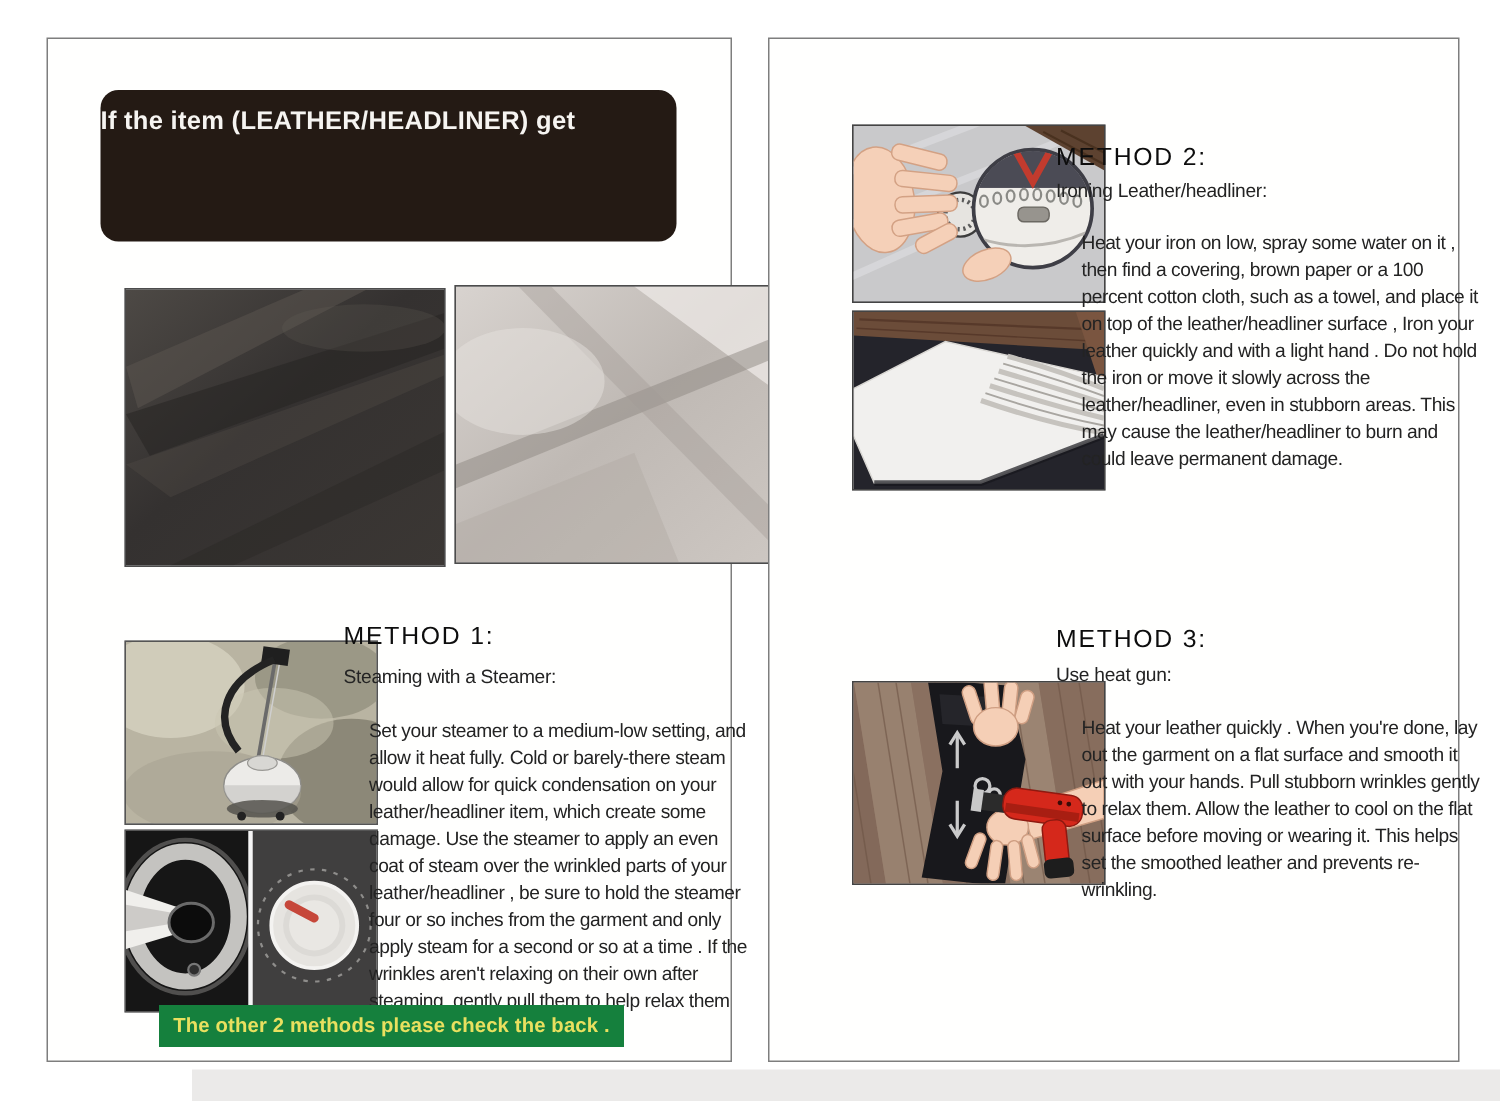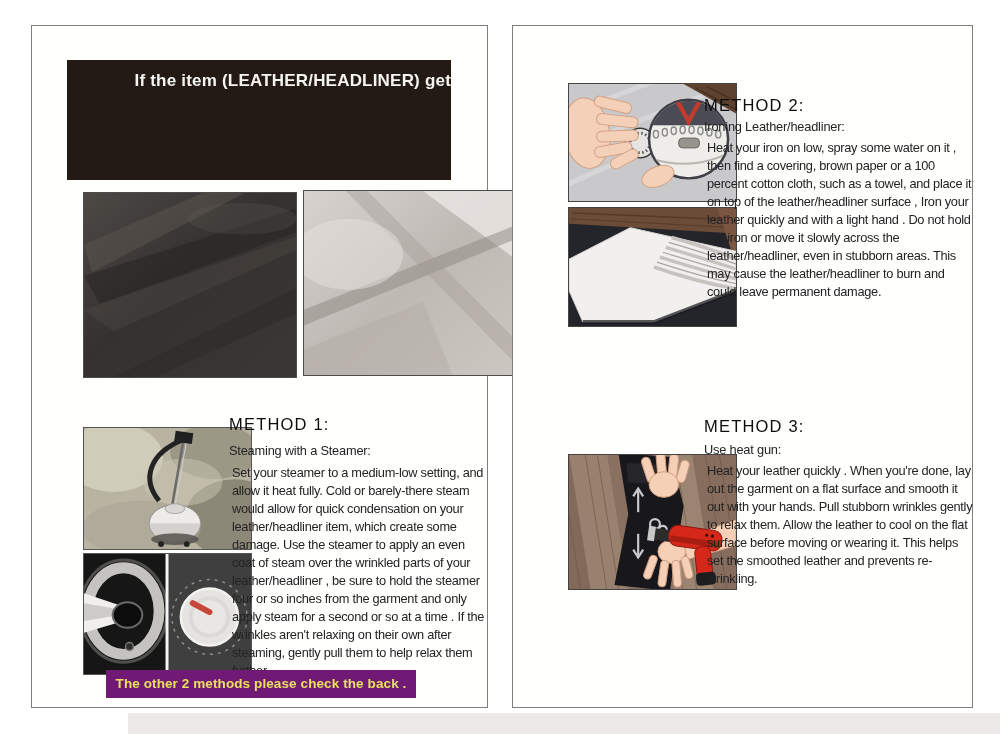--- a/index.html
+++ b/index.html
@@ -2,53 +2,53 @@
 <html><head>
 <meta charset="utf-8">
 <style>
   html,body{margin:0;padding:0;background:#ffffff;}
   .page{position:relative;width:1000px;height:734px;background:#ffffff;overflow:hidden;
         font-family:"Liberation Sans", sans-serif;color:#222;}
   .panel{position:absolute;top:25px;height:683px;background:#fffffe;border:1px solid #7e7e7e;box-sizing:border-box;}
   .panel.left{left:31px;width:457px;}
   .panel.right{left:512px;width:461px;}
 
-  .title-banner{position:absolute;left:35px;top:34px;width:384px;height:120px;background:#241a14;
-                color:#f6f4f1;text-align:right;font-weight:bold;font-size:17px;line-height:31px;
-                padding-top:5px;box-sizing:border-box;letter-spacing:.2px;}
+  .title-banner{position:absolute;left:35px;top:34px;width:384px;height:101px;background:#241a14;
+                color:#f6f4f1;text-align:left;font-weight:bold;font-size:17px;line-height:31px;
+                padding-top:5px;box-sizing:border-box;letter-spacing:.2px;border-radius:12px;}
   .title-banner .hl{color:#e9e15f;}
 
   .photo{position:absolute;border:1px solid #4c4c4c;box-sizing:border-box;background:#999;overflow:hidden;}
   .photo svg{display:block;width:100%;height:100%;}
 
   #photo-dark{left:11px;top:150px;width:214px;height:186px;}
   #photo-light{left:231px;top:148px;width:215px;height:186px;}
   #photo-steamer{left:11px;top:385px;width:169px;height:123px;border-color:#555;}
   #photo-steamer-detail{left:11px;top:511px;width:169px;height:122px;border-color:#555;}
   #photo-iron{left:15px;top:41px;width:169px;height:119px;border-color:#444;}
   #photo-towel{left:15px;top:165px;width:169px;height:120px;border-color:#444;}
   #photo-heatgun{left:15px;top:412px;width:169px;height:136px;border-color:#444;}
 
   .method-heading{position:absolute;margin:0;font-size:16.5px;font-weight:normal;color:#0d0d0d;letter-spacing:1.2px;}
   .method-sub{position:absolute;font-size:12.8px;letter-spacing:-.2px;color:#232323;}
-  .method-body{position:absolute;margin:3px;font-size:12.8px;line-height:18px;letter-spacing:-.3px;color:#232323;}
+  .method-body{position:absolute;margin:17px;font-size:12.8px;line-height:18px;letter-spacing:-.3px;color:#232323;}
 
   #m1-heading{left:197px;top:389px;}
   #m1-sub{left:197px;top:417px;}
   #m1-body{left:197px;top:435px;width:258px;}
 
   #m2-heading{left:191px;top:70px;}
   #m2-sub{left:191px;top:93px;}
   #m2-body{left:191px;top:110px;width:268px;}
 
   #m3-heading{left:191px;top:391px;}
   #m3-sub{left:191px;top:416px;}
   #m3-body{left:191px;top:433px;width:268px;}
 
-  .footer-banner{position:absolute;left:74px;top:644px;width:310px;height:28px;background:#701a75;
+  .footer-banner{position:absolute;left:74px;top:644px;width:310px;height:28px;background:#15803d;
                  color:#e9e05f;font-size:13.5px;font-weight:bold;text-align:center;line-height:28px;
                  letter-spacing:.1px;}
   .bottom-shade{position:absolute;left:128px;top:713px;width:872px;height:21px;background:#ebeae9;}
 </style>
 </head>
 <body>
 
 <div class="page">
 
   <section class="panel left">

